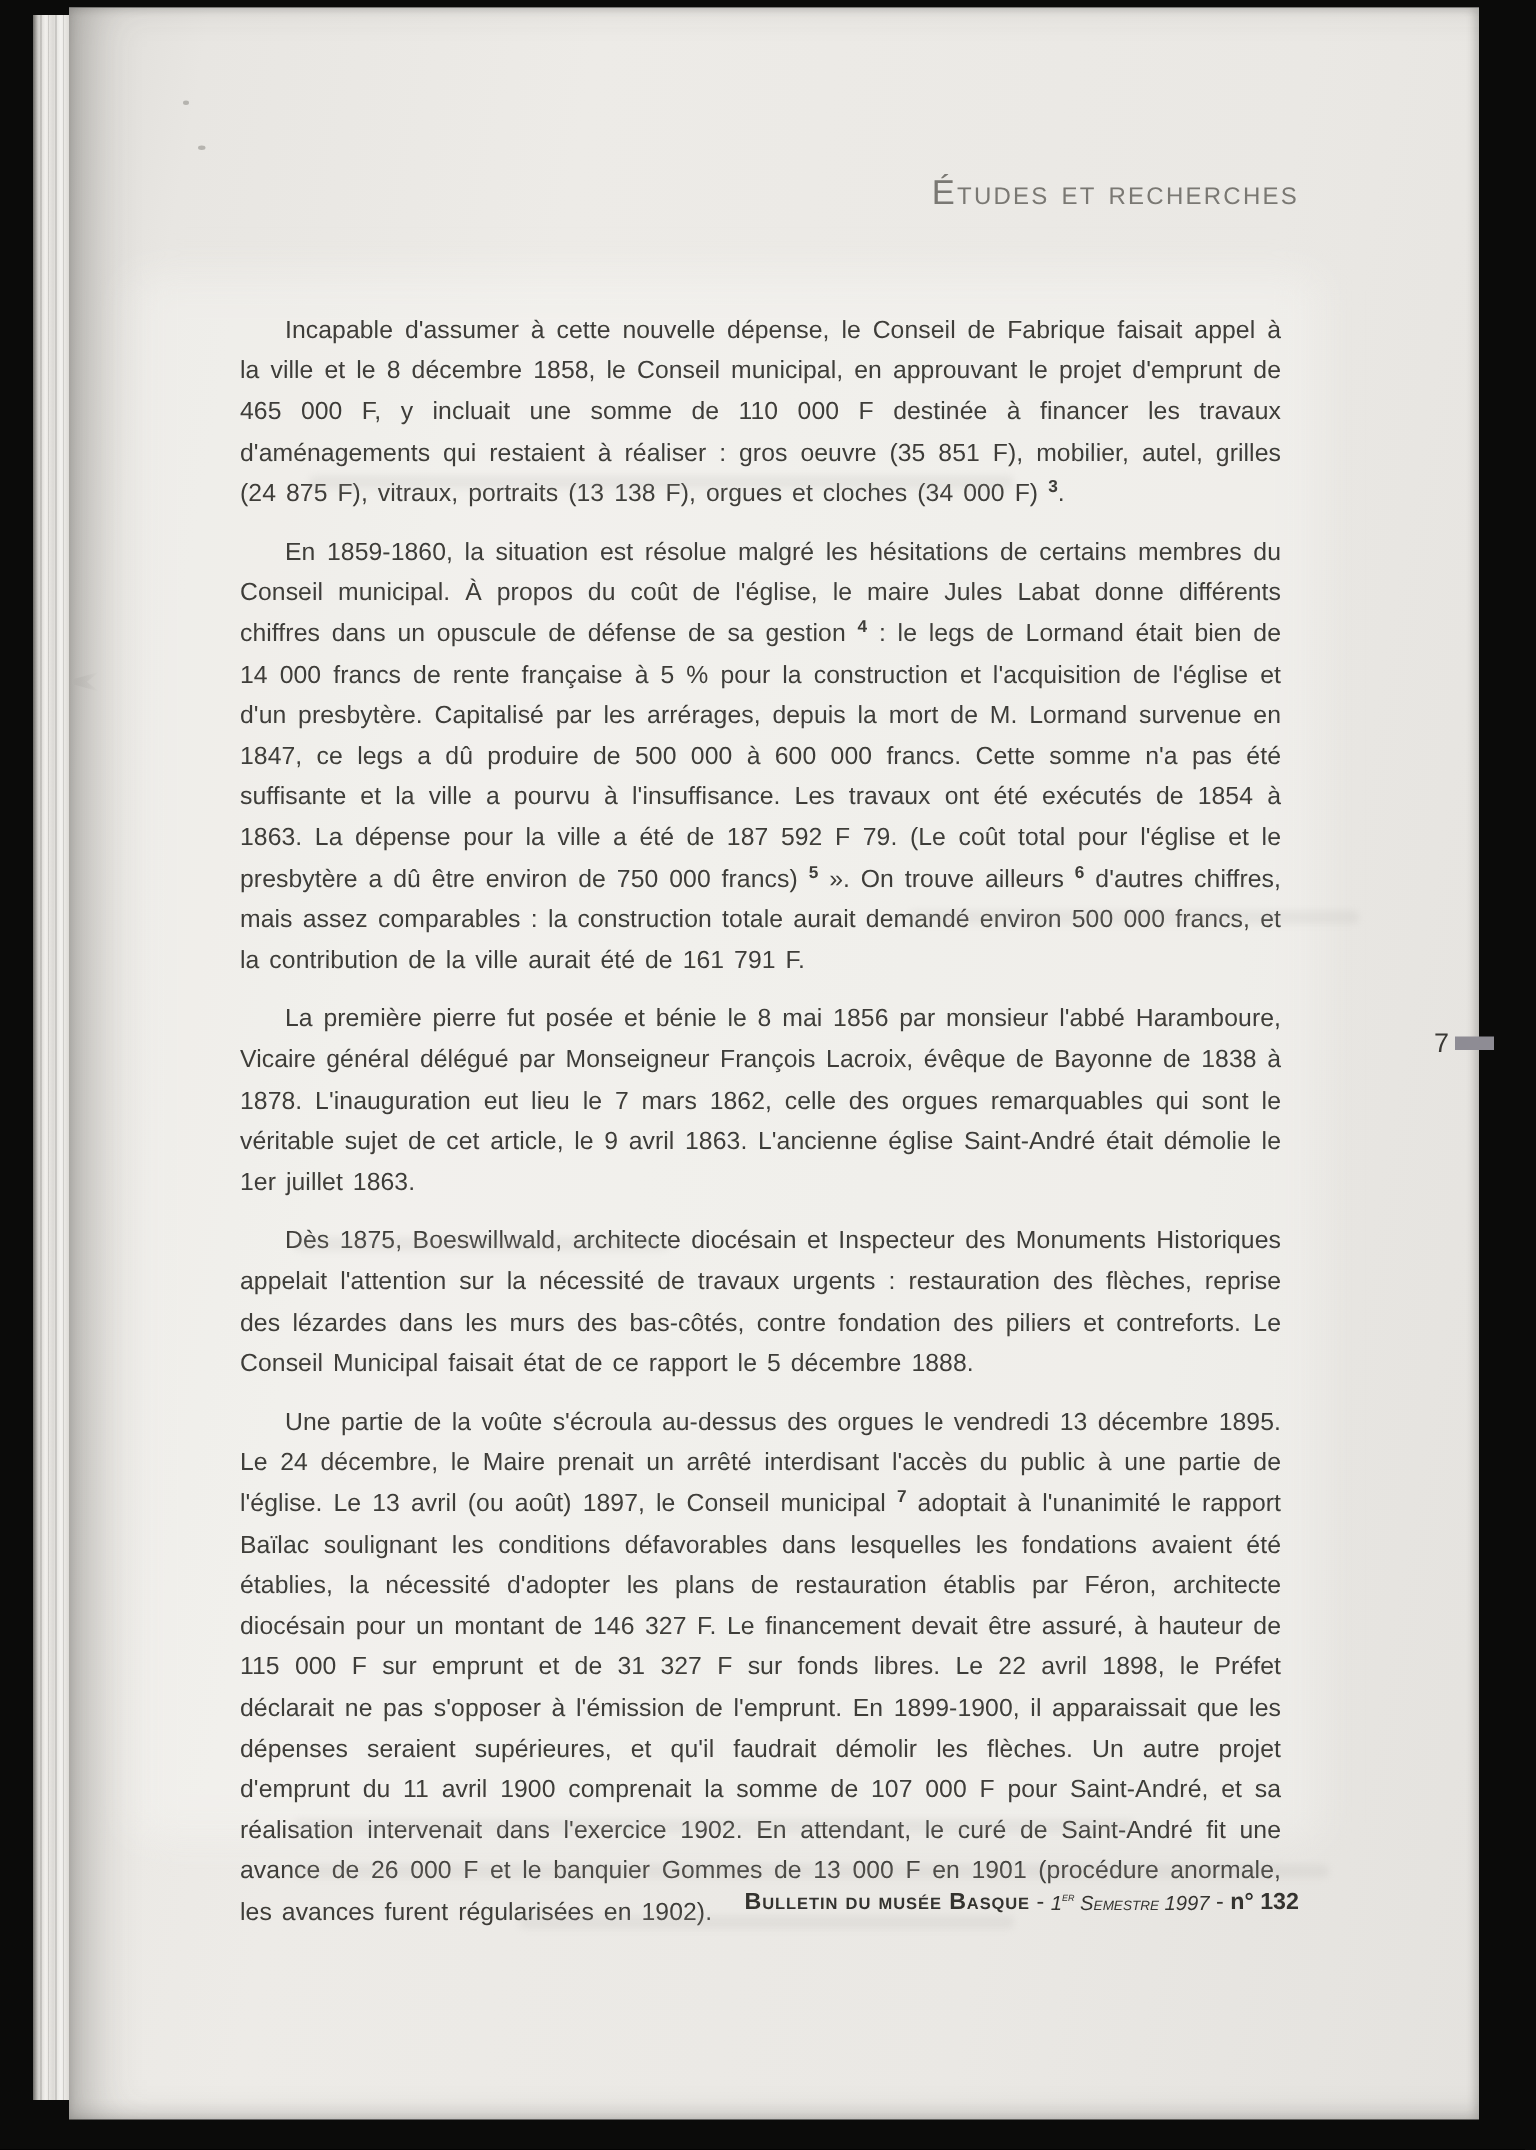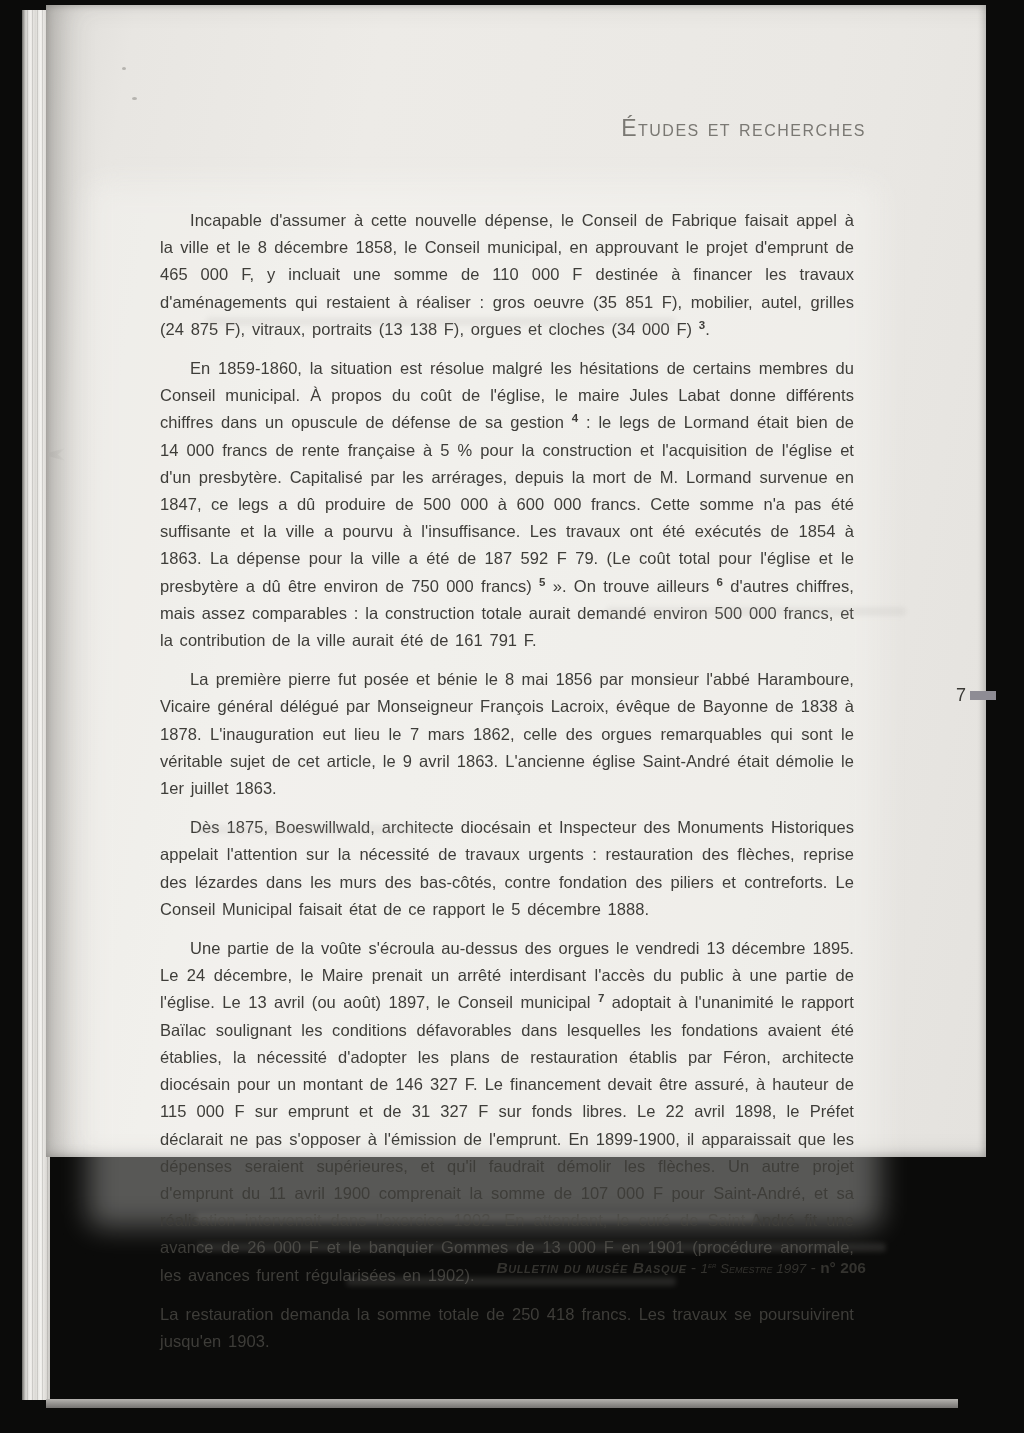--- a/index.html
+++ b/index.html
@@ -17,21 +17,21 @@
   .edges-left::after {
     content: ""; position: absolute; inset: 0;
     background: repeating-linear-gradient(90deg, rgba(120,118,114,0.25) 0 1px, transparent 1px 5px);
   }
   .edges-bottom {
     position: absolute; left: 46px; top: 1399px; width: 912px; height: 9px;
     background: linear-gradient(180deg, #b5b3af, #757371);
   }
   
   .page {
-    position: absolute; left: 46px; top: 5px; width: 940px; height: 1152px;
+    position: absolute; left: 46px; top: 5px; width: 940px; height: 1408px;
     background: linear-gradient(100deg, #dedcd8 0%, #e8e6e2 8%, #edebe7 30%, #eae8e4 70%, #e4e2de 100%);
     box-shadow:
       inset 26px 0 38px -20px rgba(60,58,54,0.45),
       inset -3px 0 6px rgba(0,0,0,0.12),
       inset 0 -5px 10px rgba(0,0,0,0.10),
       inset 0 3px 6px rgba(0,0,0,0.06);
   }
   
   .glow {
     position: absolute; left: 42px; top: 177px; width: 792px; height: 1045px;
@@ -51,21 +51,21 @@
   .para { margin: 12px; }
   .indent { text-indent: 30px; }
   .fnref {
     font-weight: 700; font-size: 11.5px; line-height: 0;
     vertical-align: 6px; letter-spacing: 0;
   }
   .footer {
     position: absolute; left: 102px; top: 1254px; width: 718px;
     text-align: right; color: #34332f; font-size: 15.5px; white-space: nowrap;
   }
-  .journal { font-variant: small-caps; font-weight: 700; letter-spacing: 0.6px; font-style: italic; }
+  .journal { font-variant: small-caps; font-weight: 700; letter-spacing: 0.6px; }
   .issue { font-style: italic; font-variant: small-caps; font-size: 13.5px; }
   .issue sup { font-size: 9px; font-style: italic; }
   .number { font-weight: 700; }
   .margin-number {
     position: absolute; left: 956px; top: 685px;
     display: flex; align-items: center;
   }
   .margin-number .num { font-size: 18px; color: #3a3935; }
   .margin-number .tab { width: 26px; height: 9px; margin-left: 4px; background: #8e8c94; }
   
@@ -108,26 +108,25 @@
       <p class="para indent"><span>Incapable d'assumer à cette nouvelle dépense, le Conseil de Fabrique faisait appel à la ville et le 8 décembre 1858, le Conseil municipal, en approuvant le projet d'emprunt de 465 000 F, y incluait une somme de 110 000 F destinée à financer les travaux d'aménagements qui restaient à réaliser : gros oeuvre (35 851 F), mobilier, autel, grilles (24 875 F), vitraux, portraits (13 138 F), orgues et cloches (34 000 F) </span><sup class="fnref">3</sup><span>.</span></p>
 
       <p class="para indent"><span>En 1859-1860, la situation est résolue malgré les hésitations de certains membres du Conseil municipal. À propos du coût de l'église, le maire Jules Labat donne différents chiffres dans un opuscule de défense de sa gestion </span><sup class="fnref">4</sup><span> : le legs de Lormand était bien de 14 000 francs de rente française à 5 % pour la construction et l'acquisition de l'église et d'un presbytère. Capitalisé par les arrérages, depuis la mort de M. Lormand survenue en 1847, ce legs a dû produire de 500 000 à 600 000 francs. Cette somme n'a pas été suffisante et la ville a pourvu à l'insuffisance. Les travaux ont été exécutés de 1854 à 1863. La dépense pour la ville a été de 187 592 F 79. (Le coût total pour l'église et le presbytère a dû être environ de 750 000 francs) </span><sup class="fnref">5</sup><span> ». On trouve ailleurs </span><sup class="fnref">6</sup><span> d'autres chiffres, mais assez comparables : la construction totale aurait demandé environ 500 000 francs, et la contribution de la ville aurait été de 161 791 F.</span></p>
 
       <p class="para indent"><span>La première pierre fut posée et bénie le 8 mai 1856 par monsieur l'abbé Haramboure, Vicaire général délégué par Monseigneur François Lacroix, évêque de Bayonne de 1838 à 1878. L'inauguration eut lieu le 7 mars 1862, celle des orgues remarquables qui sont le véritable sujet de cet article, le 9 avril 1863. L'ancienne église Saint-André était démolie le 1er juillet 1863.</span></p>
 
       <p class="para indent"><span>Dès 1875, Boeswillwald, architecte diocésain et Inspecteur des Monuments Historiques appelait l'attention sur la nécessité de travaux urgents : restauration des flèches, reprise des lézardes dans les murs des bas-côtés, contre fondation des piliers et contreforts. Le Conseil Municipal faisait état de ce rapport le 5 décembre 1888.</span></p>
 
       <p class="para indent"><span>Une partie de la voûte s'écroula au-dessus des orgues le vendredi 13 décembre 1895. Le 24 décembre, le Maire prenait un arrêté interdisant l'accès du public à une partie de l'église. Le 13 avril (ou août) 1897, le Conseil municipal </span><sup class="fnref">7</sup><span> adoptait à l'unanimité le rapport Baïlac soulignant les conditions défavorables dans lesquelles les fondations avaient été établies, la nécessité d'adopter les plans de restauration établis par Féron, architecte diocésain pour un montant de 146 327 F. Le financement devait être assuré, à hauteur de 115 000 F sur emprunt et de 31 327 F sur fonds libres. Le 22 avril 1898, le Préfet déclarait ne pas s'opposer à l'émission de l'emprunt. En 1899-1900, il apparaissait que les dépenses seraient supérieures, et qu'il faudrait démolir les flèches. Un autre projet d'emprunt du 11 avril 1900 comprenait la somme de 107 000 F pour Saint-André, et sa réalisation intervenait dans l'exercice 1902. En attendant, le curé de Saint-André fit une avance de 26 000 F et le banquier Gommes de 13 000 F en 1901 (procédure anormale, les avances furent régularisées en 1902).</span></p>
 
-      <p class="para"><span>La restauration demanda la somme totale de 250 418 francs. Les travaux se poursuivirent jusqu'en 1903.</span></p>
 
     </div>
 
     <div class="footer">
-      <span class="journal">Bulletin du musée Basque</span><span class="sep"> - </span><span class="issue"><span>1</span><sup>er</sup><span> Semestre 1997</span></span><span class="sep"> - </span><span class="number">n° 206</span>
+      <span class="journal">Bulletin du musée Basque</span><span class="sep"> - </span><span class="issue"><span>1</span><sup>er</sup><span> Semestre 1997</span></span><span class="sep"> - </span><span class="number">n° 132</span>
     </div>
 
     <div class="ghost g1"></div>
     <div class="ghost g2"></div>
     <div class="ghost g3"></div>
     <div class="ghost g4"></div>
     <div class="ghost g5"></div>
     <div class="ghost g6"></div>
     <div class="speck s1"></div>
     <div class="speck s2"></div>

